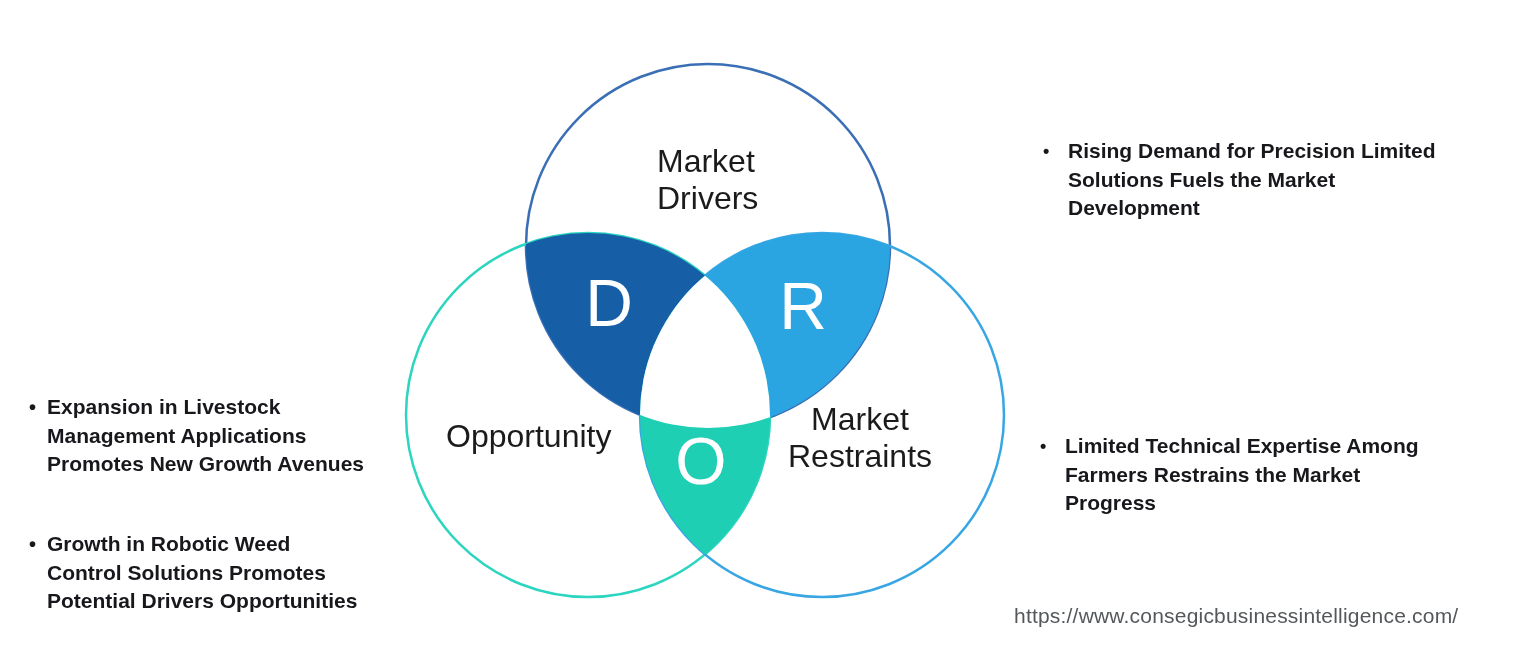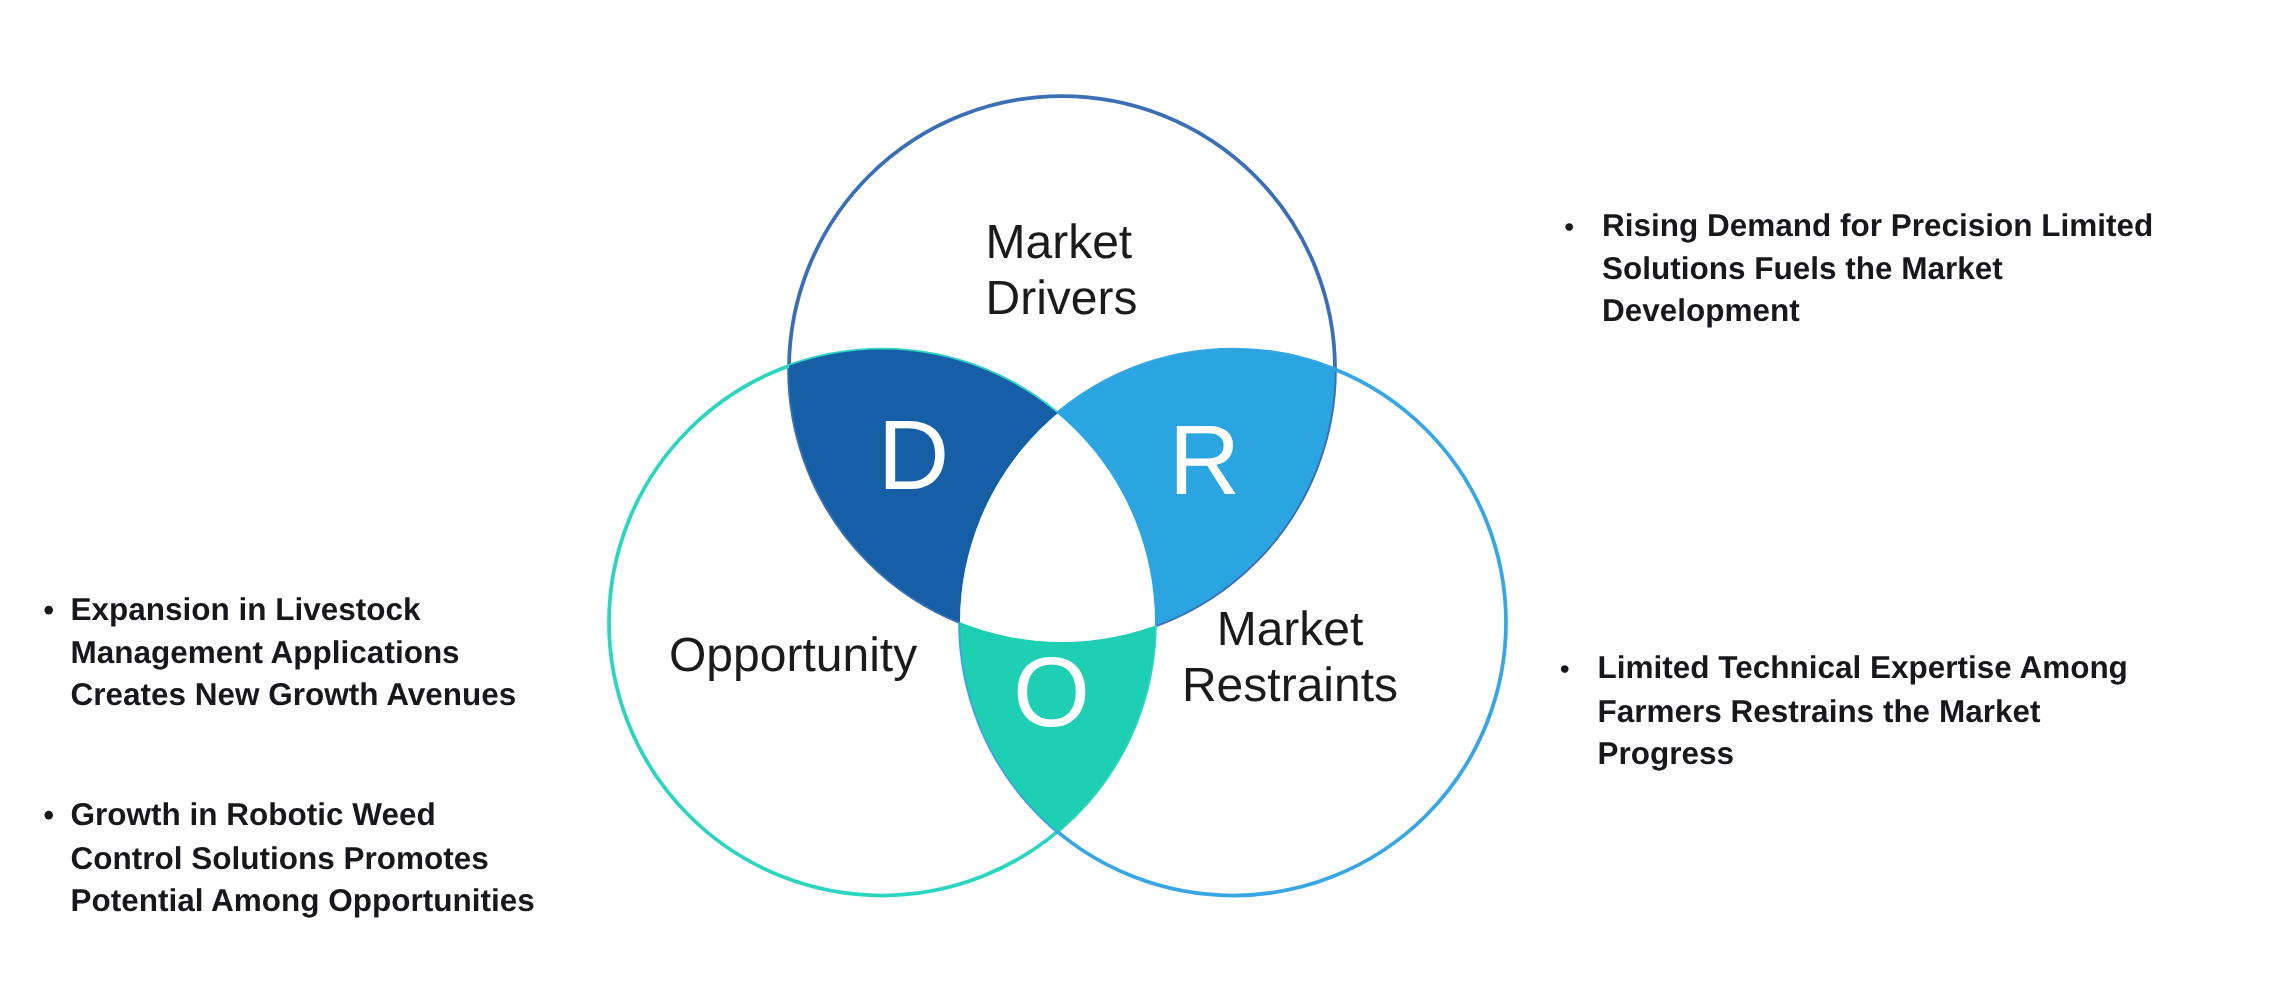--- a/index.html
+++ b/index.html
@@ -106,36 +106,37 @@
   <div class="circle-label label-drivers">Market
 Drivers</div>
   <div class="circle-label label-opportunity">Opportunity</div>
   <div class="circle-label label-restraints">Market
 Restraints</div>
 
   <div class="bullet-item left-item item-left-1">
     <span class="bullet-dot">•</span>
     <span class="bullet-text">Expansion in Livestock
 Management Applications
-Creates New Growth Avenues</span>
+Promotes New Growth Avenues</span>
   </div>
   <div class="bullet-item left-item item-left-2">
     <span class="bullet-dot">•</span>
     <span class="bullet-text">Growth in Robotic Weed
 Control Solutions Promotes
-Potential Among Opportunities</span>
+Potential Drivers Opportunities</span>
   </div>
 
   <div class="bullet-item right-item item-right-1">
     <span class="bullet-dot">•</span>
     <span class="bullet-text">Rising Demand for Precision Limited
 Solutions Fuels the Market
 Development</span>
   </div>
   <div class="bullet-item right-item item-right-2">
     <span class="bullet-dot">•</span>
     <span class="bullet-text">Limited Technical Expertise Among
 Farmers Restrains the Market
 Progress</span>
   </div>
 
+  <div class="source-url">https://www.consegicbusinessintelligence.com/</div>
 
 </div>
 
 </body></html>

